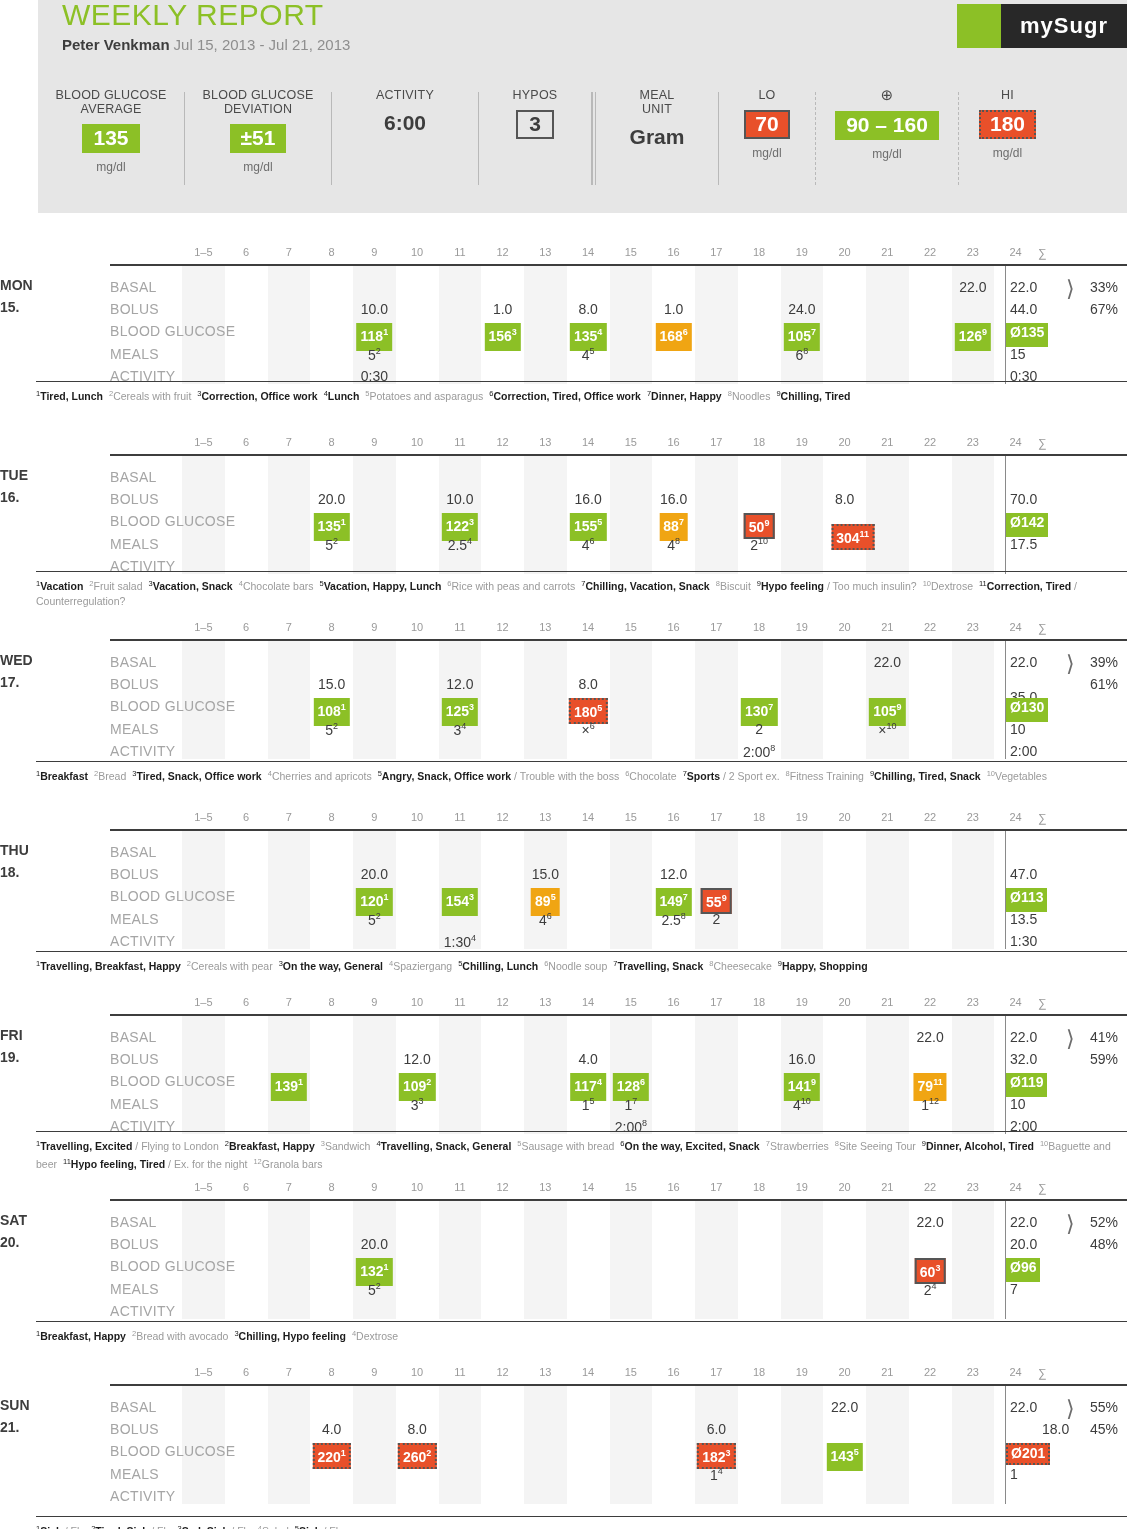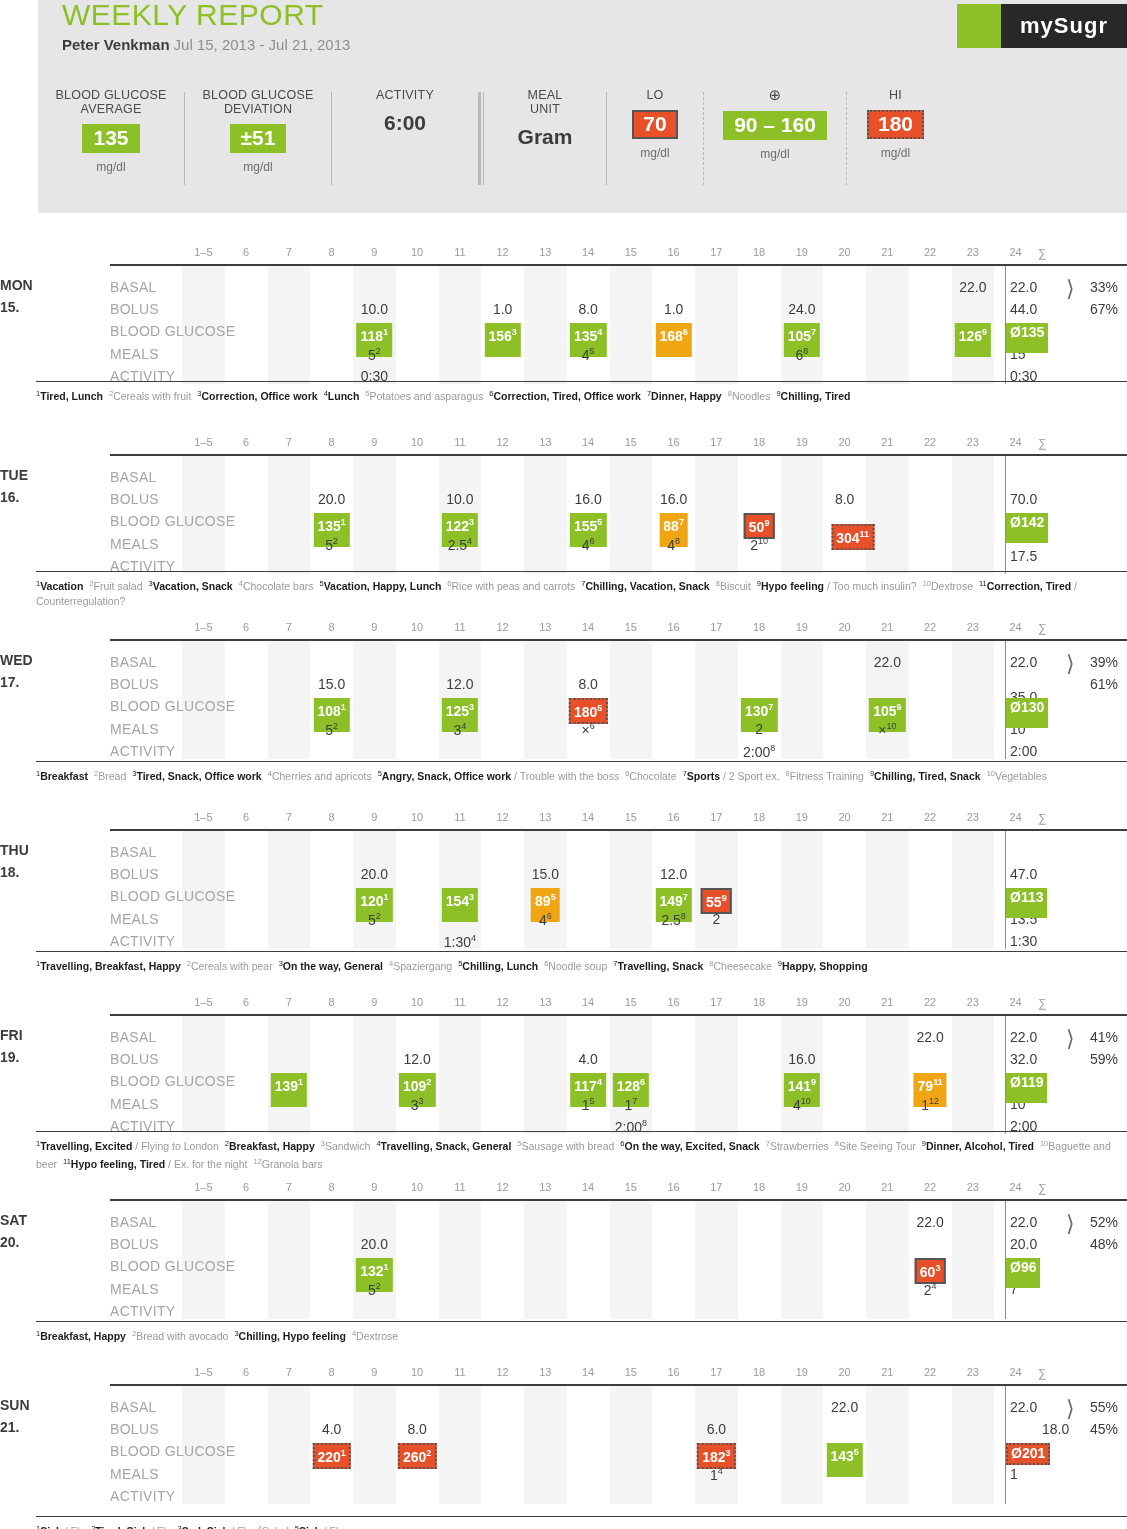--- a/index.html
+++ b/index.html
@@ -61,21 +61,21 @@
   .band { position:absolute; top:0; height:100%; background:#f4f4f4; }
   .vsep { position:absolute; left:895px; top:0; width:1px; height:100%; background:#8a8a8a; }
   .rowlabel { position:absolute; left:0; font-size:14px; color:#a5a5a5; letter-spacing:.3px; }
 
   .daycode { position:absolute; left:0; font-size:14px; font-weight:bold; color:#3d3d3d; }
   .daynum  { position:absolute; left:0; font-size:14px; font-weight:bold; color:#3d3d3d; }
 
   .cell { position:absolute; transform:translateX(-50%); font-size:14px; color:#3d3d3d;
           white-space:nowrap; text-align:center; }
   .cell sup { font-size:9px; vertical-align:super; }
-  .bg { color:#fff; font-weight:bold; padding:1px 4px 12px; display:inline-block; line-height:17px;}
+  .bg { color:#fff; font-weight:bold; padding:1px 4px 6px; display:inline-block; line-height:17px;}
   .bg.g { background:#8cc026; }
   .bg.y { background:#f0a513; }
   .bg.lo { background:#e8502a; border:2px solid #555; padding:0px 3px 1px; }
   .bg.hi { background:#e8502a; border:2px dotted #555; padding:0px 3px 1px; }
 
   .sumcell { position:absolute; font-size:14px; color:#3d3d3d; white-space:nowrap; }
   .pct { position:absolute; font-size:14px; color:#3d3d3d; }
   .brace { position:absolute; font-size:22px; color:#6d6d6d; }
 
   .notes { position:absolute; left:36px; width:1091px; font-size:10.5px; line-height:15px;
@@ -123,20 +123,27 @@
     </div>
     <div class="sep "></div>
     <div class="stat" style="width: 146px;">
       <div class="cap">
         <div>ACTIVITY</div>
       </div>
       <div class="val">6:00</div>
       <div class="unit"></div>
     </div>
     <div class="sep "></div>
+    <div class="stat" style="width: 112px;">
+      <div class="cap">
+        <div>HYPOS</div>
+      </div>
+      <div class="val"><span class="chip box">3</span></div>
+      <div class="unit"></div>
+    </div>
     <div class="sep "></div>
     <div class="sep dbl"></div>
     <div class="stat" style="width: 122px;">
       <div class="cap">
         <div>MEAL</div>
         <div>UNIT</div>
       </div>
       <div class="val">Gram</div>
       <div class="unit"></div>
     </div>
@@ -290,21 +297,21 @@
         <div class="cell" style="left: 478.125px; top: 57px;"><span class="bg g">155<sup>5</sup></span></div>
         <div class="cell" style="left: 563.625px; top: 57px;"><span class="bg y">88<sup>7</sup></span></div>
         <div class="cell" style="left: 649.125px; top: 57px;"><span class="bg lo">50<sup>9</sup></span></div>
         <div class="cell" style="left: 734.625px; top: 68px; margin-left: 8px;"><span class="bg hi">304<sup>11</sup></span></div>
         <div class="cell" style="left: 221.625px; top: 80px;">5<sup>2</sup></div>
         <div class="cell" style="left: 349.875px; top: 80px;">2.5<sup>4</sup></div>
         <div class="cell" style="left: 478.125px; top: 80px;">4<sup>6</sup></div>
         <div class="cell" style="left: 563.625px; top: 80px;">4<sup>8</sup></div>
         <div class="cell" style="left: 649.125px; top: 80px;">2<sup>10</sup></div>
         <div class="sumcell" style="left: 900px; top: 35px;">70.0</div>
-        <div class="sumcell" style="left: 900px; top: 92px;">17.5</div>
+        <div class="sumcell" style="left: 900px; top: 80px;">17.5</div>
         <div class="sumcell" style="left: 896px; top: 57px;"><span class="bg g">Ø142</span></div>
       </div>
       <div class="daycode" style="top: 31px;">TUE</div>
       <div class="daynum" style="top: 53px;">16.</div>
     </div>
     <div class="notes" style="top: 571px;"><span class="grp"><span class="idx">1</span><span class="n">Vacation</span></span><span class="grp"><span class="idx gray">2</span><span class="gray">Fruit salad</span></span><span class="grp"><span class="idx">3</span><span class="n">Vacation, Snack</span></span><span class="grp"><span class="idx gray">4</span><span class="gray">Chocolate bars</span></span><span class="grp"><span class="idx">5</span><span class="n">Vacation, Happy, Lunch</span></span><span class="grp"><span class="idx gray">6</span><span class="gray">Rice with peas and carrots</span></span><span class="grp"><span class="idx">7</span><span class="n">Chilling, Vacation, Snack</span></span><span class="grp"><span class="idx gray">8</span><span class="gray">Biscuit</span></span><span class="grp"><span class="idx">9</span><span class="n">Hypo feeling</span><span class="gray"> / Too much insulin?</span></span><span class="grp"><span class="idx gray">10</span><span class="gray">Dextrose</span></span><span class="grp"><span class="idx">11</span><span class="n">Correction, Tired</span><span class="gray"> / Counterregulation?</span></span></div>
     <div class="day" style="top: 621px; height: 150px;">
       <div class="grid-head">
         <div class="tick" style="left: 21.375px;">1–5</div>
         <div class="tick" style="left: 64.125px;">6</div>

